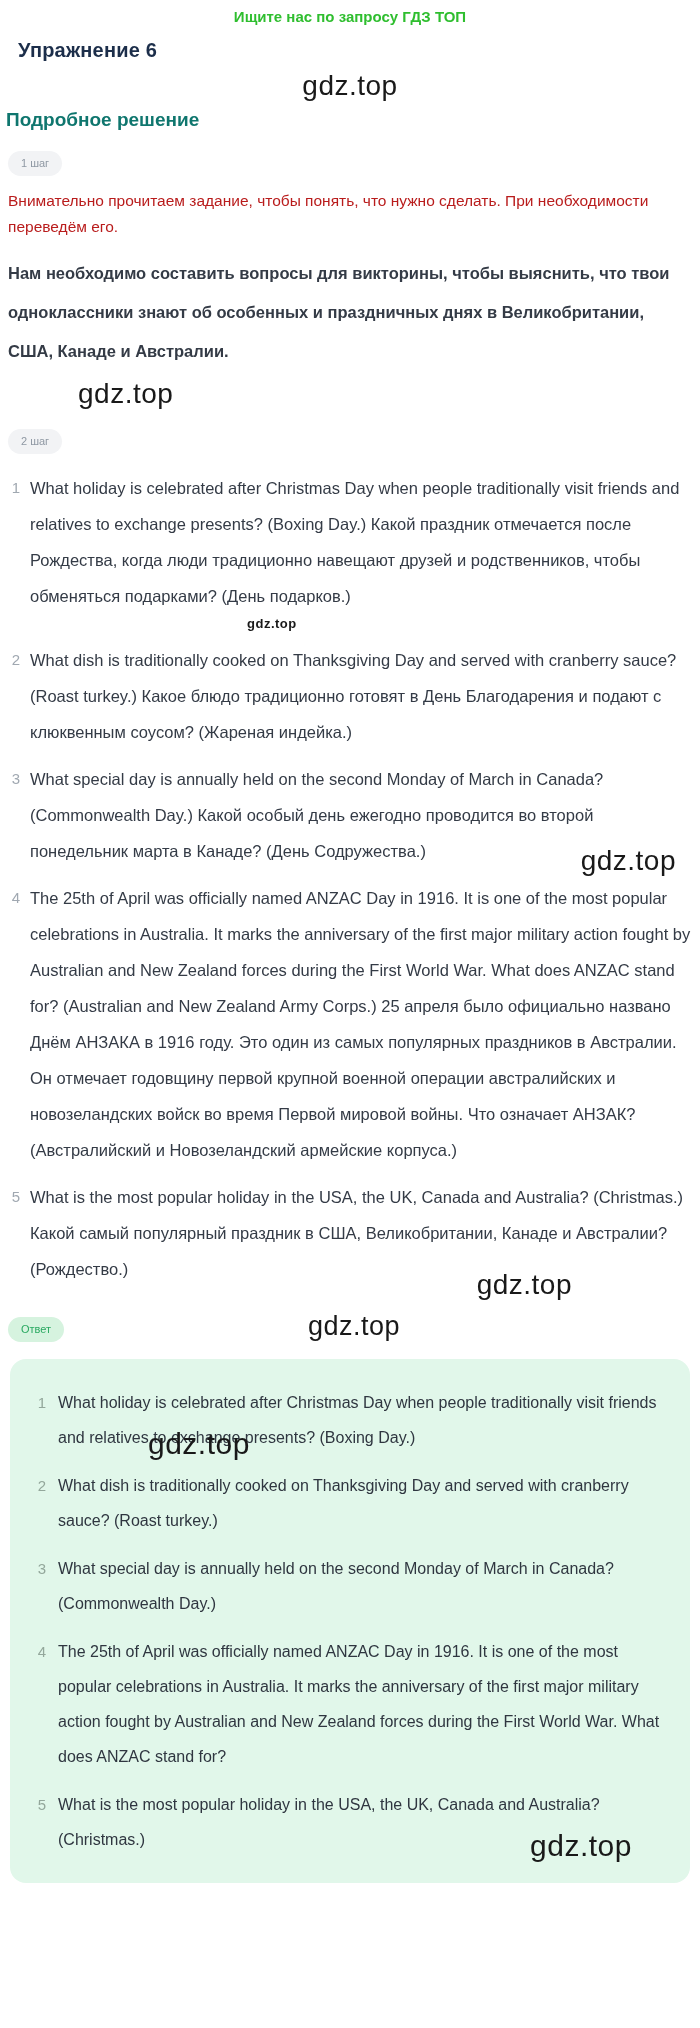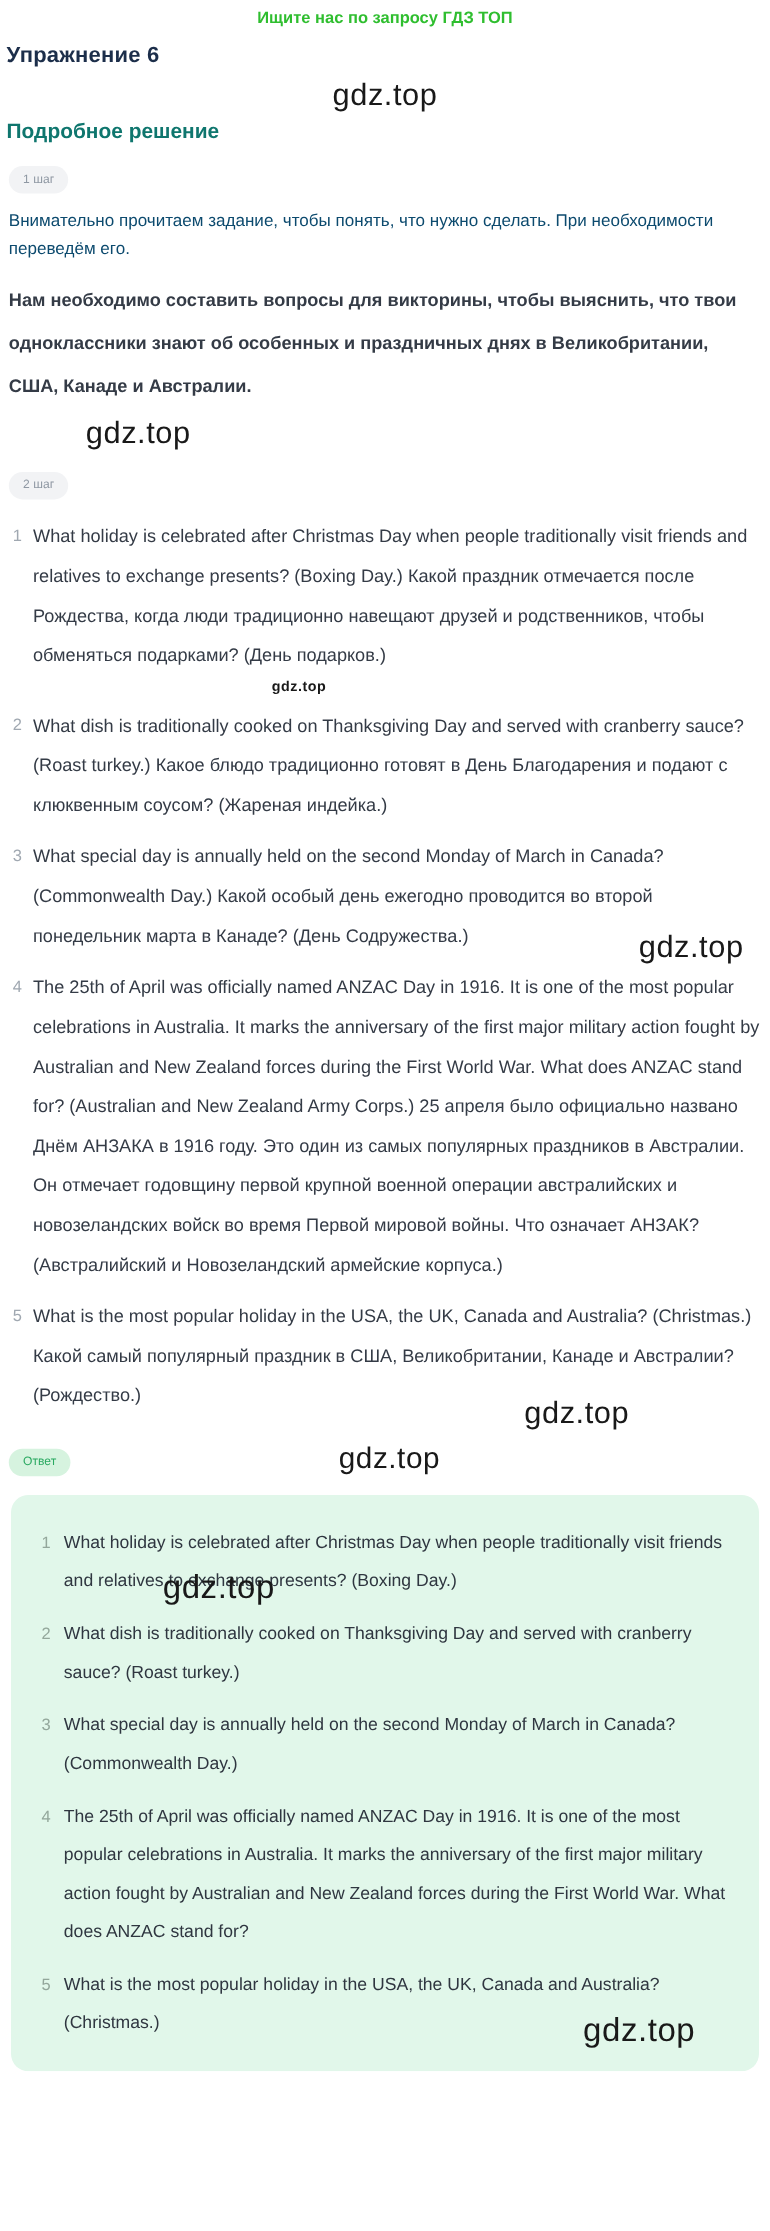--- a/index.html
+++ b/index.html
@@ -10,21 +10,21 @@
     color:#343b46;
   }
   .page { width:700px; padding-top:6px; }
 
   .promo { text-align:center; margin-top:2px; }
   .promo a {
     color:#2fbe2f; text-decoration:none; font-size:15px; font-weight:bold;
   }
 
   h1.exercise {
-    margin:13px 0 0 6px; font-size:20px; font-weight:bold; color:#1c2e4a;
+    margin:13px 0 0 18px; font-size:20px; font-weight:bold; color:#1c2e4a;
     letter-spacing:0.2px;
   }
 
   .wm { color:#191919; font-size:28px; font-weight:normal; letter-spacing:0.5px; }
   .wm-center { text-align:center; margin-top:9px; line-height:30px; }
   .wm-left   { margin:8px 0 0 78px; line-height:30px; }
   .wm-small  { font-size:13px; font-weight:bold; margin:2px 0 0 247px; line-height:15px; }
   .wm-abs    { position:absolute; }
 
   h2.solution {
@@ -32,21 +32,21 @@
   }
 
   .badge {
     display:inline-block; margin:20px 0 0 8px; padding:6px 13px;
     background:#f2f3f5; color:#8f98a3; font-size:11px;
     border-radius:15px; line-height:13px;
   }
   .badge-green { background:#d6f3df; color:#2aa961; margin:0; }
 
   .note {
-    margin:12px 8px 0 8px; color:#0c4a6e; font-size:15.5px; line-height:26px;
+    margin:12px 8px 0 8px; color:#b91c1c; font-size:15.5px; line-height:26px;
   }
   .task {
     margin:14px 8px 0 8px; color:#343b46; font-size:16.5px; line-height:39px;font-weight:bold;
   }
 
   .qlist { margin-top:16px; }
   .q-item {
     position:relative; display:flex; margin:11px 8px 0 0;
   }
   .q-num {

